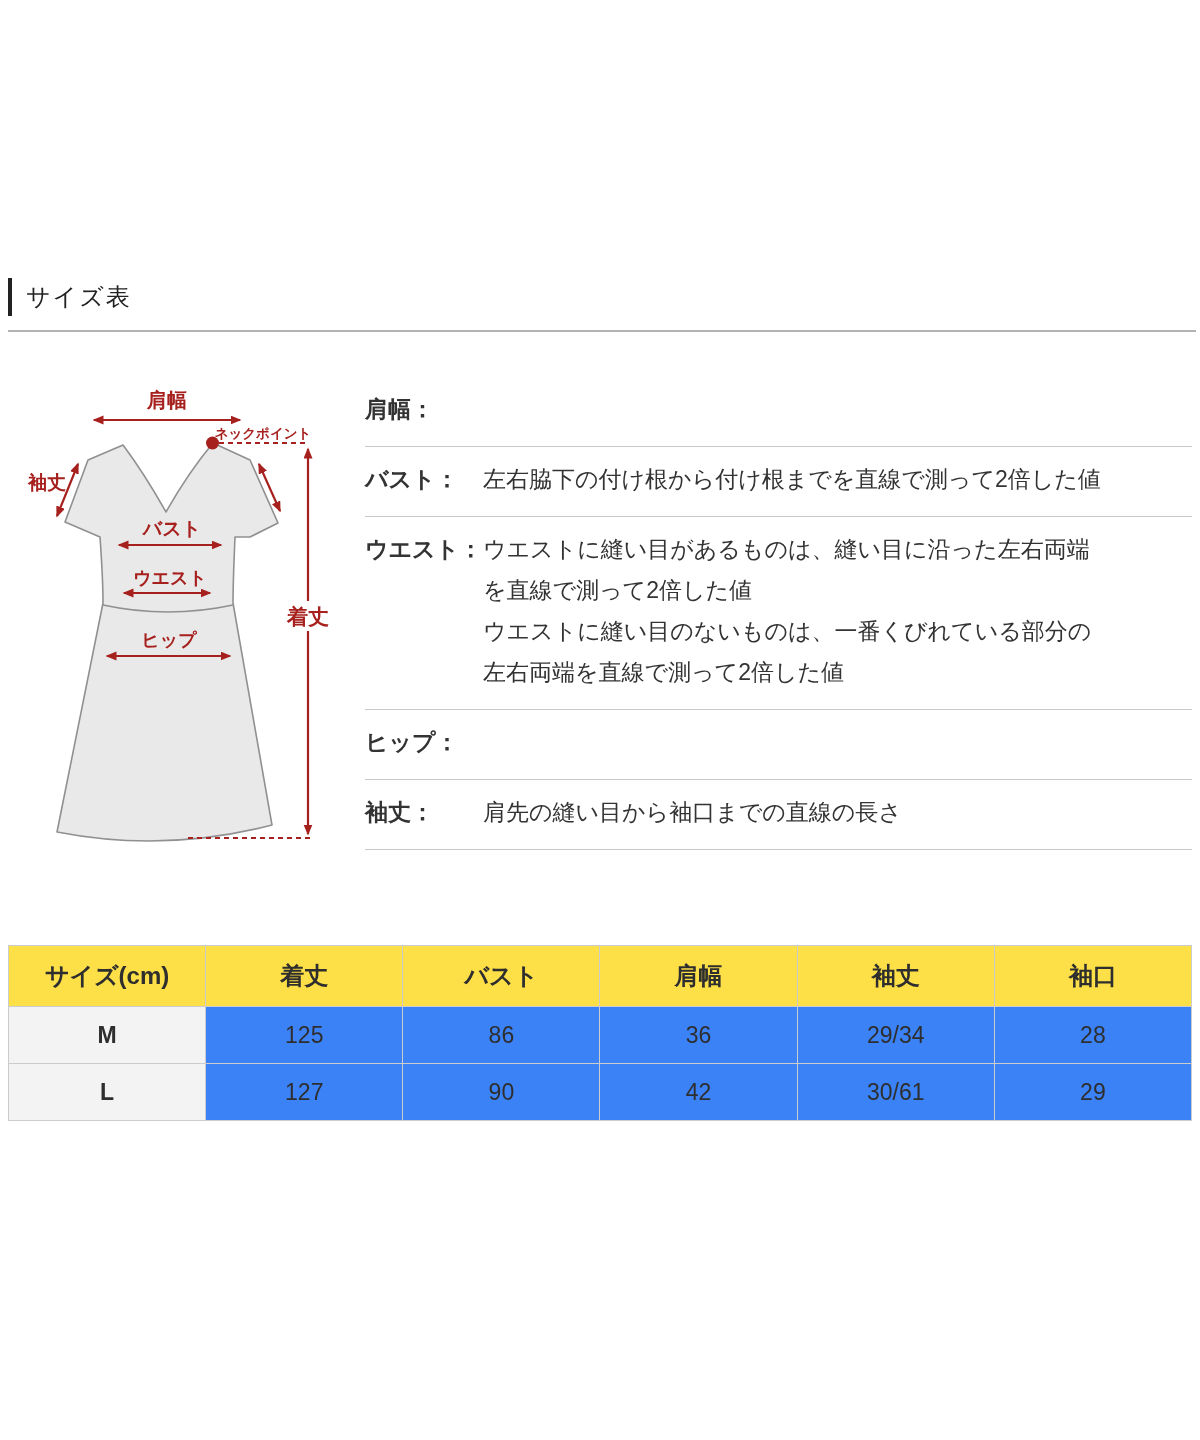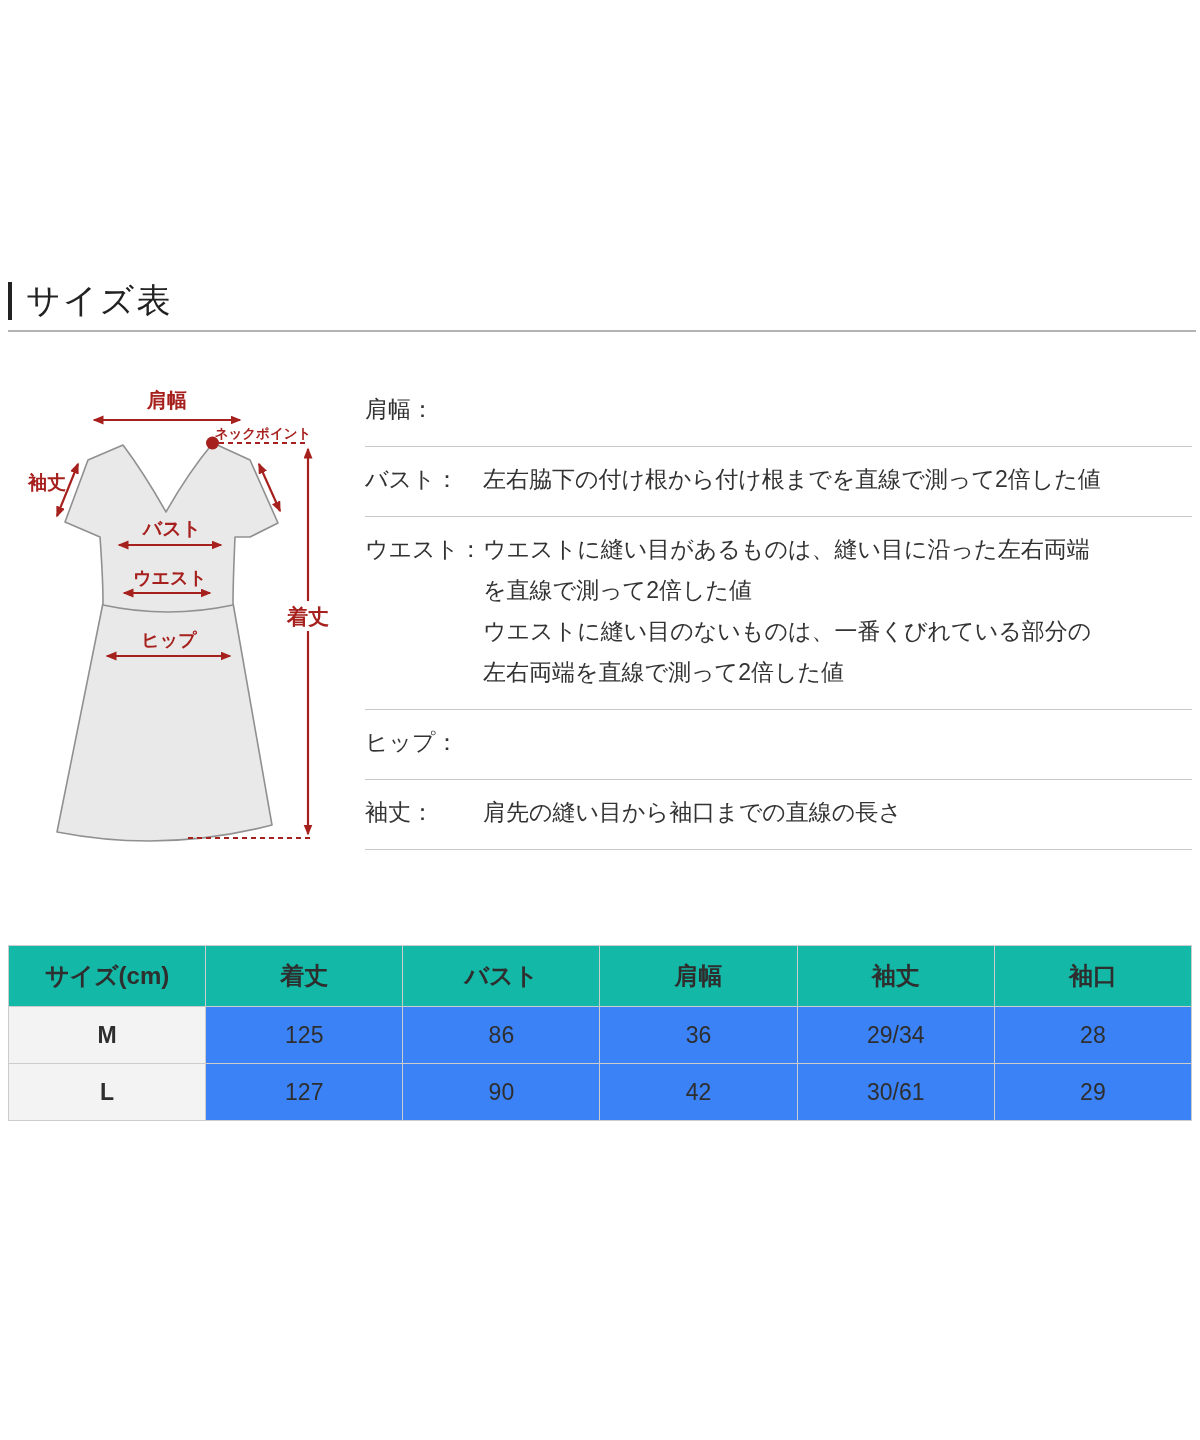--- a/index.html
+++ b/index.html
@@ -4,39 +4,39 @@
 <style>
   html,body{margin:0;padding:0;background:#ffffff;}
   body{
     width:1200px;height:1440px;position:relative;
     font-family:"Liberation Sans","DejaVu Sans",sans-serif;
     color:#333;overflow:hidden;
   }
   
   .title-row{position:absolute;left:8px;top:278px;display:flex;align-items:center;}
   .title-bar{width:4px;height:38px;background:#222;margin-right:14px;}
-  .page-title{font-size:34px;font-weight:400;color:#222;letter-spacing:2px;}
+  .page-title{font-size:24px;font-weight:400;color:#222;letter-spacing:2px;}
   .title-underline{position:absolute;left:8px;top:330px;width:1188px;height:2px;background:#b3b3b3;}
   
   .diagram{position:absolute;left:10px;top:385px;width:340px;height:510px;}
   
   .defs{position:absolute;left:365px;top:385px;width:827px;}
   .def-row{display:flex;align-items:flex-start;border-bottom:1px solid #c9c9c9;padding:12px 0 16px 0;}
   .def-row:first-child{padding-top:4px;}
-  .def-term{width:118px;flex:0 0 118px;font-weight:400;font-size:23px;line-height:41px;white-space:nowrap;}
+  .def-term{width:118px;flex:0 0 118px;font-weight:700;font-size:23px;line-height:41px;white-space:nowrap;}
   .def-desc{flex:1;font-size:23px;line-height:41px;}
   .def-desc .line{white-space:nowrap;}
   .red-dot{color:#9e1b1b;}
   
   .size-table{position:absolute;left:8px;top:945px;width:1184px;border-collapse:collapse;table-layout:fixed;}
   .size-table th,.size-table td{
     border:1px solid #cccccc;text-align:center;vertical-align:middle;
     font-size:23px;color:#2e2e2e;padding:0;
   }
-  .size-table th{height:60px;font-size:24px;font-weight:700;background:#14b8a6;}
+  .size-table th{height:60px;font-size:24px;font-weight:700;background:#fde047;}
   .size-table td{height:56px;background:#3b82f6;}
   .size-table td.size-col{background:#f3f3f3;font-weight:700;}
   
   .svg-label{font-family:"Liberation Sans","DejaVu Sans",sans-serif;fill:#a6201e;}
 </style>
 </head>
 <body>
 
 <div class="title-row">
   <div class="title-bar"></div>

